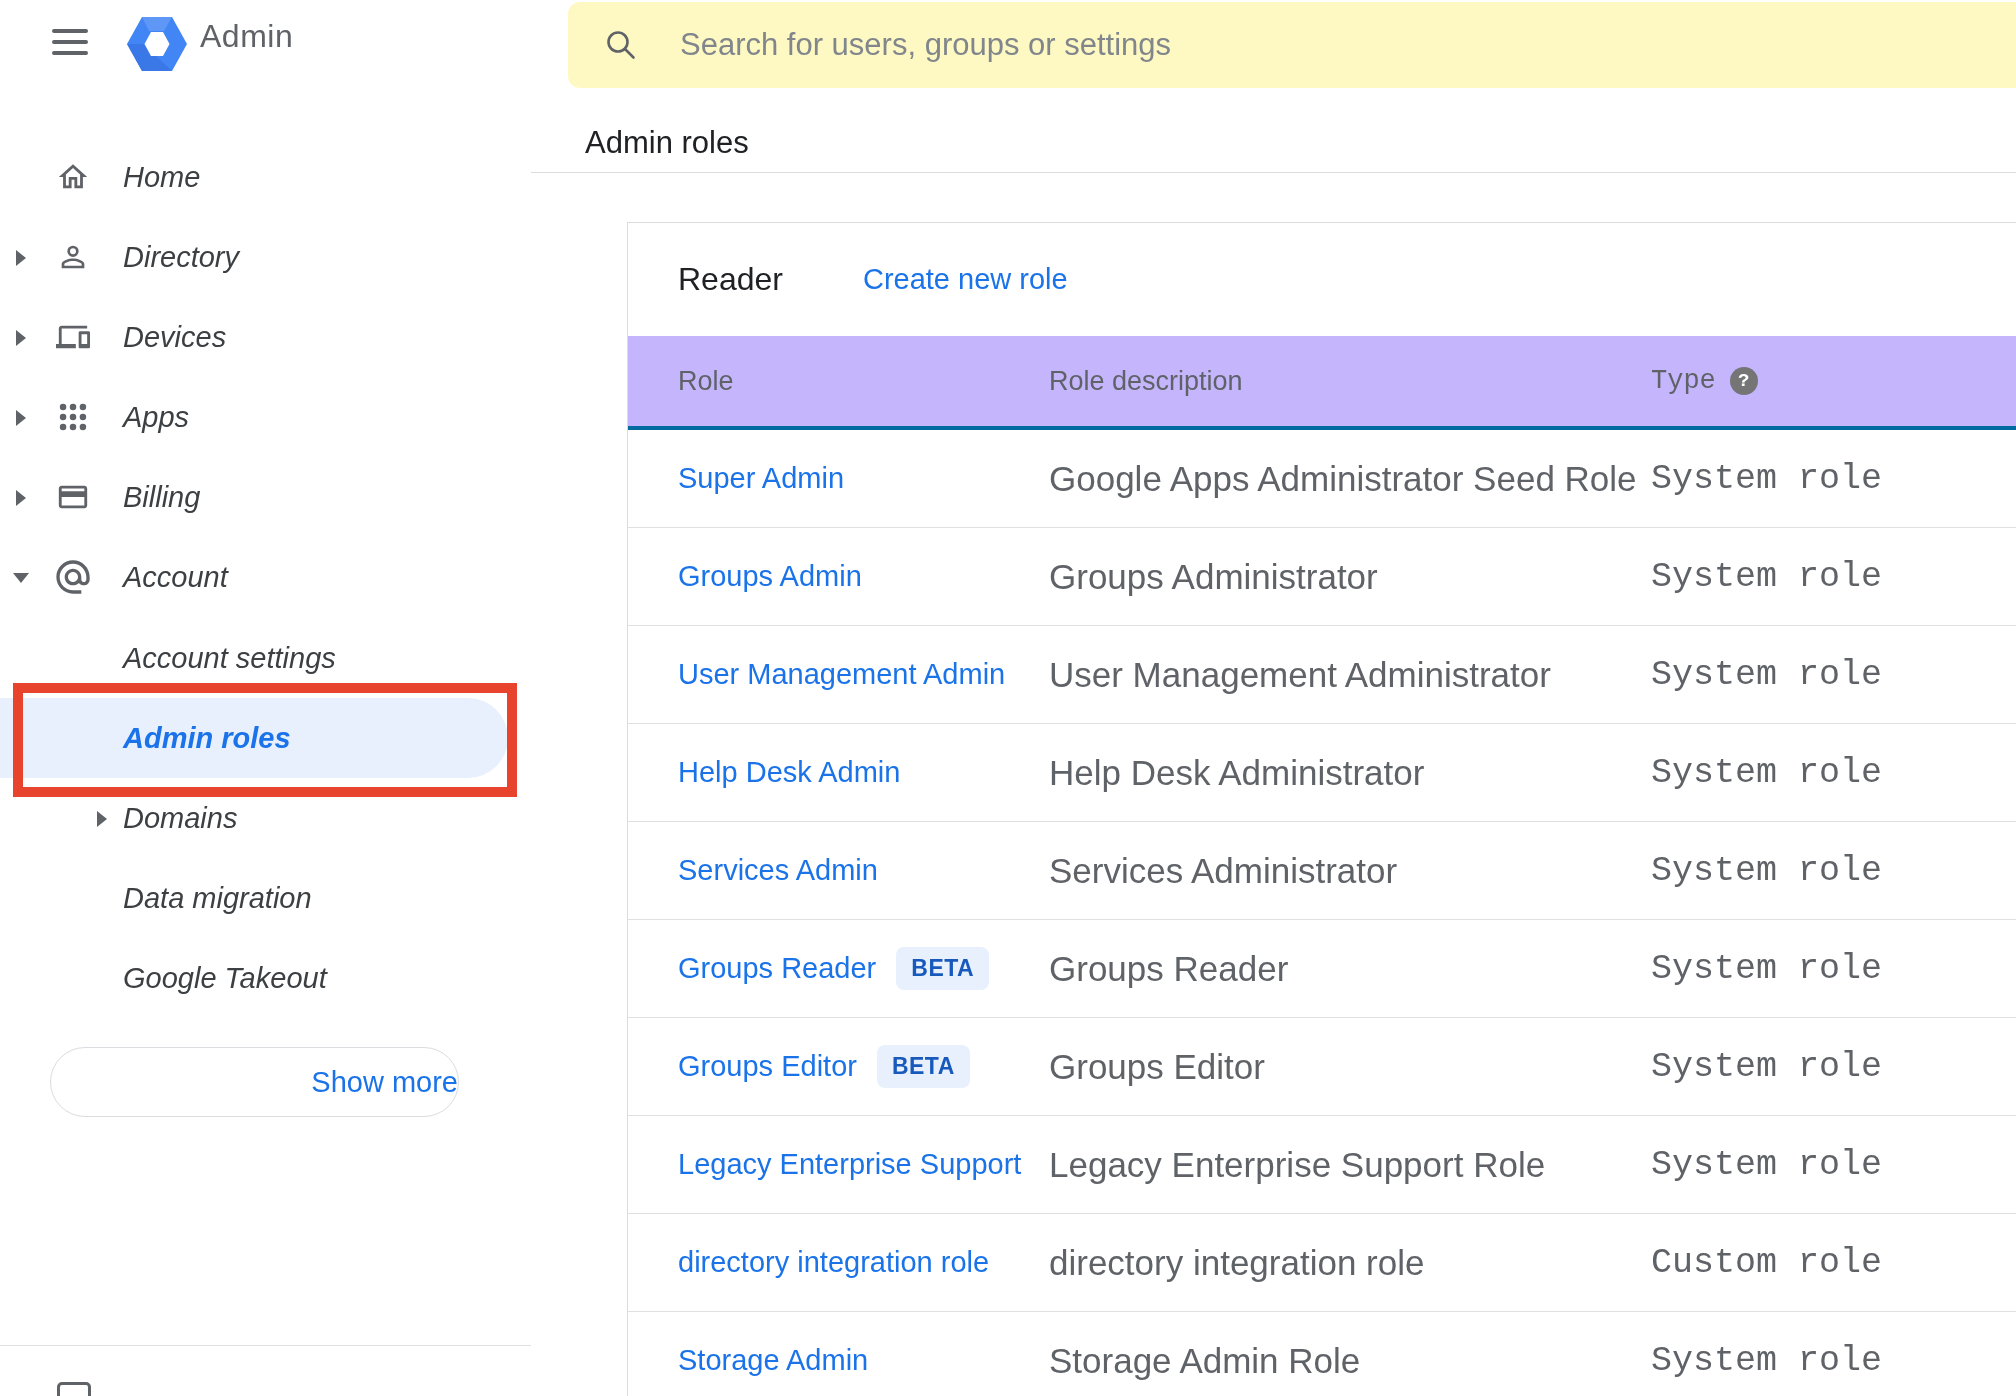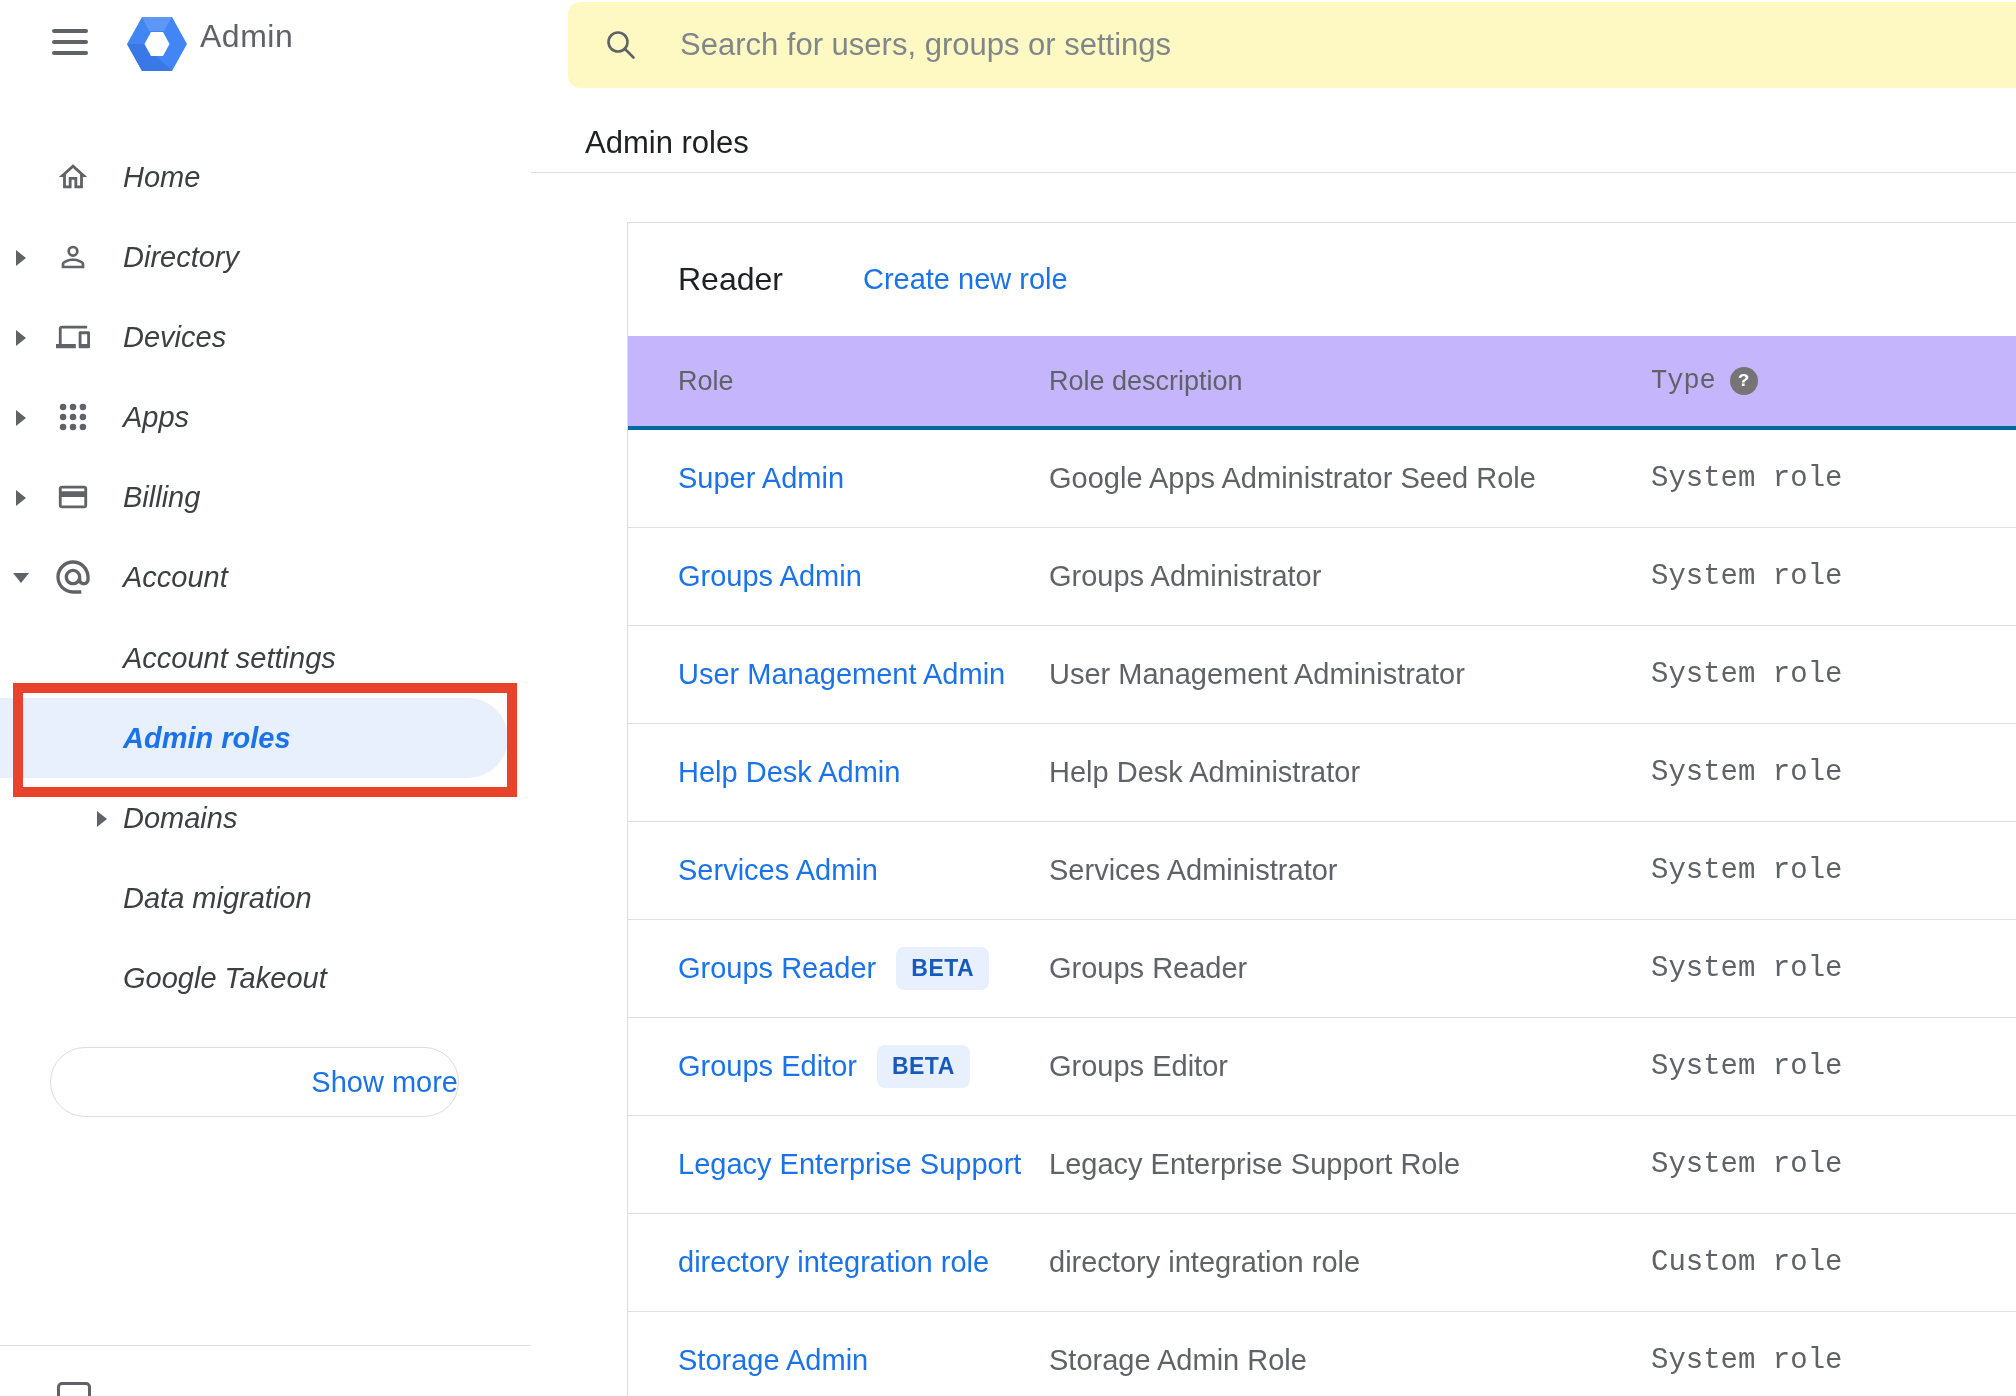--- a/index.html
+++ b/index.html
@@ -43,21 +43,21 @@
   .card-title{font-size:32px;font-weight:500;color:#202124;}
   .create-link{margin-left:80px;font-size:29px;color:#1a73e8;cursor:pointer;}
   .thead{position:relative;height:94px;background:#c4b5fd;border-bottom:4px solid #0369a1;box-sizing:border-box;}
   .th{position:absolute;top:0;height:100%;display:flex;align-items:center;font-size:27px;color:#5f6368;}
   .col-role{left:50px;} .col-desc{left:421px;} .col-type{left:1023px;font-family:Liberation Mono, monospace;}
   .help-circle{display:inline-flex;align-items:center;justify-content:center;width:28px;height:28px;border-radius:50%;background:#757575;color:#fff;font-size:19px;font-weight:bold;margin-left:14px;cursor:pointer;}
   .table-row{position:relative;height:98px;border-bottom:1px solid #e0e0e0;box-sizing:border-box;}
   .cell{position:absolute;top:0;height:100%;display:flex;align-items:center;white-space:nowrap;}
   .role-link{font-size:29px;color:#1a73e8;cursor:pointer;}
   .beta-badge{display:inline-block;background:#e8f0fe;color:#185abc;font-size:23px;font-weight:bold;letter-spacing:0.5px;padding:8px 15px;border-radius:8px;margin-left:20px;}
-  .desc-text,.type-text{font-size:29px;color:#5f6368;}
+  .desc-text,.type-text{font-size:35px;color:#5f6368;}
 </style>
 </head>
 <body>
 
 <div id="screen">
 
   <div id="sidebar">
     <div class="hamburger">
         <div></div>
         <div></div>

